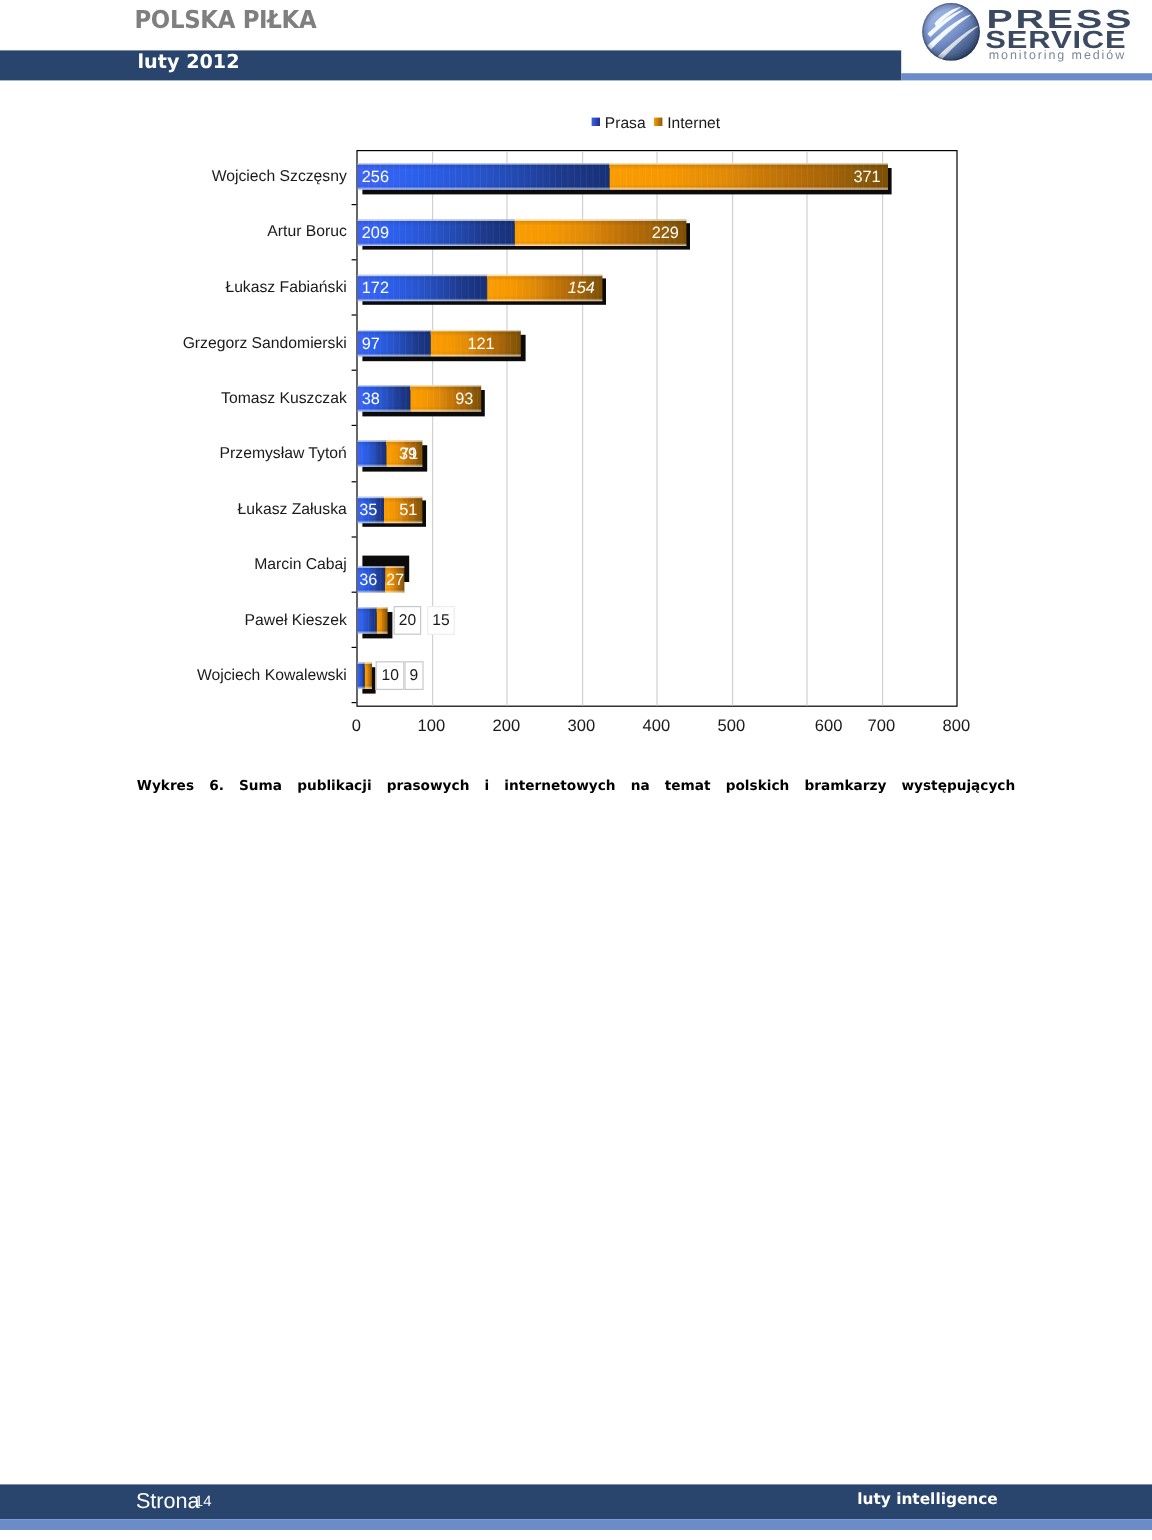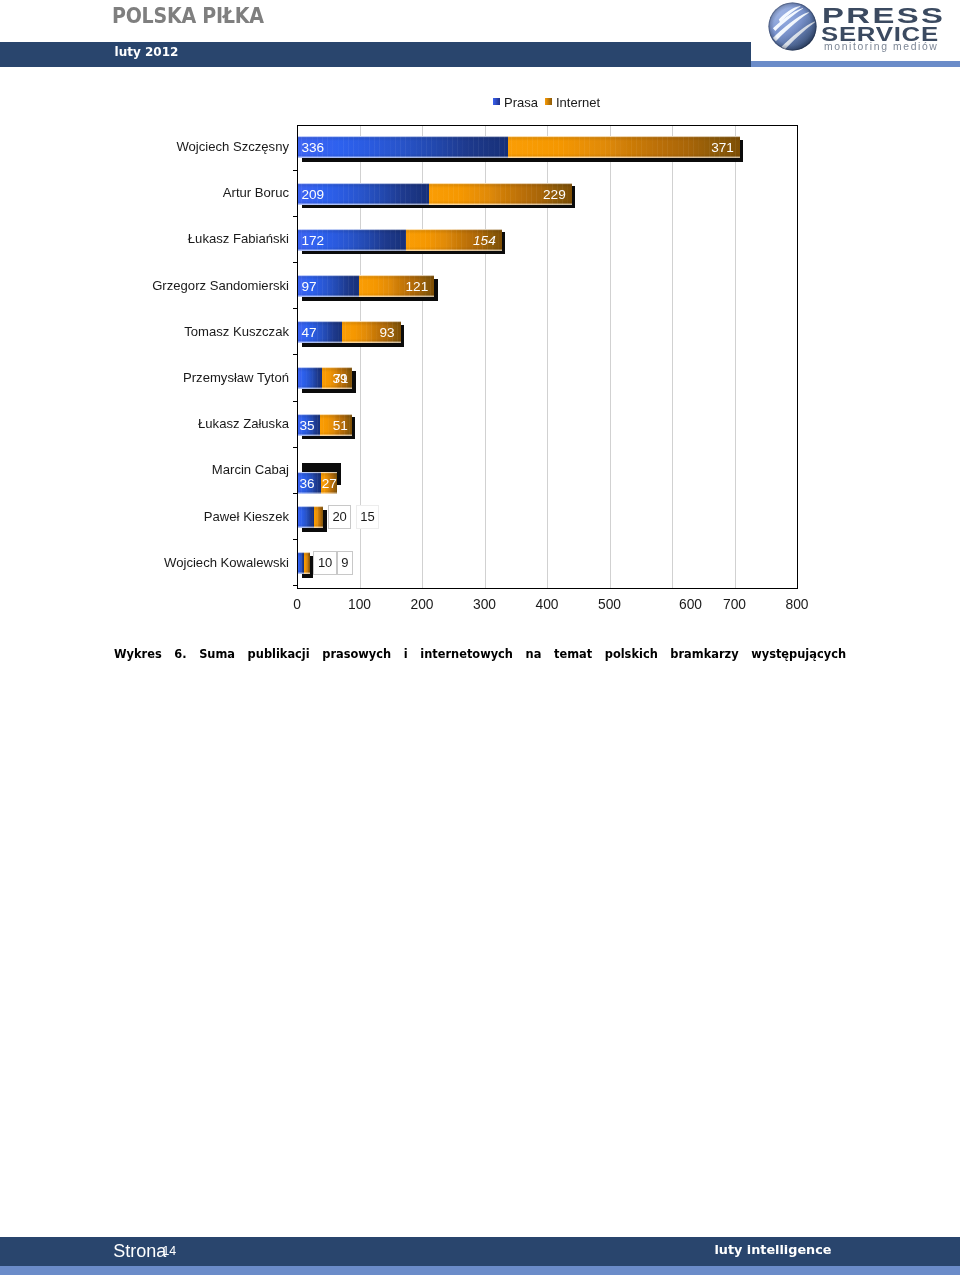--- a/index.html
+++ b/index.html
@@ -20,21 +20,21 @@
     letter-spacing:-0.3px;white-space:nowrap;line-height:21.6px;
     transform:scaleX(0.925);transform-origin:left top;
   }
   .hdr-band{
     position:absolute;left:0;top:42px;width:751px;height:25px;
     background:#29456d;
   }
   .hdr-band-label{
     position:absolute;left:114.6px;top:44.0px;
     font-family:"DejaVu Sans", sans-serif;
-    font-size:12px;font-weight:bold;color:#ffffff;white-space:nowrap;line-height:16px;
+    font-size:16px;font-weight:bold;color:#ffffff;white-space:nowrap;line-height:16px;
   }
   .hdr-rule{
     position:absolute;left:751px;top:61px;width:209px;height:6px;
     background:#6b8cc9;
   }
 
   
   .logo{position:absolute;left:766px;top:0px;width:194px;height:56px;}
   .logo-globe{position:absolute;left:2px;top:2px;width:49px;height:49px;display:block;}
   .logo-press,.logo-service{
@@ -179,21 +179,21 @@
         <div class="xlabel" style="left: 517px; top: 512.3px; width: 60px;">400</div>
         <div class="xlabel" style="left: 579.5px; top: 512.3px; width: 60px;">500</div>
         <div class="xlabel" style="left: 642px; top: 512.3px; width: 60px; text-align: right;">600</div>
         <div class="xlabel" style="left: 704.5px; top: 512.3px; width: 60px;">700</div>
         <div class="xlabel" style="left: 767px; top: 512.3px; width: 60px;">800</div>
         <div class="catlabel" style="left: 0px; width: 289px; top: 54px;">Wojciech Szczęsny</div>
         <div class="tick" style="left: 293px; top: 85px;"></div>
         <div class="barshadow" style="left: 301.5px; top: 54.9px; width: 441.875px;"></div>
         <div class="bar" style="left: 298px; top: 51.4px; width: 441.875px;">
           <div class="seg seg-prasa" style="left: 0px; width: 210px; background: linear-gradient(90deg, rgb(61, 100, 242) 0%, rgb(53, 98, 240) 12%, rgb(45, 97, 238) 20%, rgb(42, 90, 222) 35%, rgb(40, 84, 202) 49%, rgb(34, 72, 174) 65%, rgb(30, 58, 142) 80%, rgb(26, 52, 128) 92%, rgb(22, 48, 122) 100%);">
-            <div class="seg-val" style="left: 3.5px;">336</div>
+            <div class="seg-val" style="left: 3.5px;">256</div>
           </div>
           <div class="seg seg-internet" style="left: 210px; width: 231.875px; background: linear-gradient(90deg, rgb(250, 157, 5) 0%, rgb(247, 154, 2) 13%, rgb(245, 151, 0) 22%, rgb(234, 144, 5) 32%, rgb(224, 138, 8) 42%, rgb(212, 130, 11) 48%, rgb(204, 123, 4) 53%, rgb(195, 118, 8) 59%, rgb(188, 112, 8) 64%, rgb(168, 101, 8) 78%, rgb(140, 90, 8) 90%, rgb(126, 78, 4) 100%);">
             <div class="seg-val" style="right: 6px;">371</div>
           </div>
         </div>
         <div class="catlabel" style="left: 0px; width: 289px; top: 100.2px;">Artur Boruc</div>
         <div class="tick" style="left: 293px; top: 131px;"></div>
         <div class="barshadow" style="left: 301.5px; top: 101.1px; width: 273.75px;"></div>
         <div class="bar" style="left: 298px; top: 97.6px; width: 273.75px;">
           <div class="seg seg-prasa" style="left: 0px; width: 130.625px; background: linear-gradient(90deg, rgb(61, 100, 242) 0%, rgb(53, 98, 240) 12%, rgb(45, 97, 238) 20%, rgb(42, 90, 222) 35%, rgb(40, 84, 202) 49%, rgb(34, 72, 174) 65%, rgb(30, 58, 142) 80%, rgb(26, 52, 128) 92%, rgb(22, 48, 122) 100%);">
@@ -215,29 +215,29 @@
           </div>
         </div>
         <div class="catlabel" style="left: 0px; width: 289px; top: 192.6px;">Grzegorz Sandomierski</div>
         <div class="tick" style="left: 293px; top: 223px;"></div>
         <div class="barshadow" style="left: 301.5px; top: 193.5px; width: 136.25px;"></div>
         <div class="bar" style="left: 298px; top: 190px; width: 136.25px;">
           <div class="seg seg-prasa" style="left: 0px; width: 60.625px; background: linear-gradient(90deg, rgb(61, 100, 242) 0%, rgb(53, 98, 240) 12%, rgb(45, 97, 238) 20%, rgb(42, 90, 222) 35%, rgb(40, 84, 202) 49%, rgb(34, 72, 174) 65%, rgb(30, 58, 142) 80%, rgb(26, 52, 128) 92%, rgb(22, 48, 122) 100%);">
             <div class="seg-val" style="left: 3.5px;">97</div>
           </div>
           <div class="seg seg-internet" style="left: 60.625px; width: 75.625px; background: linear-gradient(90deg, rgb(250, 157, 5) 0%, rgb(247, 154, 2) 13%, rgb(245, 151, 0) 22%, rgb(234, 144, 5) 32%, rgb(224, 138, 8) 42%, rgb(212, 130, 11) 48%, rgb(204, 123, 4) 53%, rgb(195, 118, 8) 59%, rgb(188, 112, 8) 64%, rgb(168, 101, 8) 78%, rgb(140, 90, 8) 90%, rgb(126, 78, 4) 100%);">
-            <div class="seg-val" style="right: 6px;">121</div>
+            <div class="seg-val" style="right: 22px;">121</div>
           </div>
         </div>
         <div class="catlabel" style="left: 0px; width: 289px; top: 238.8px;">Tomasz Kuszczak</div>
         <div class="tick" style="left: 293px; top: 269px;"></div>
         <div class="barshadow" style="left: 301.5px; top: 239.7px; width: 102.5px;"></div>
         <div class="bar" style="left: 298px; top: 236.2px; width: 102.5px;">
           <div class="seg seg-prasa" style="left: 0px; width: 44.375px; background: linear-gradient(90deg, rgb(61, 100, 242) 0%, rgb(53, 98, 240) 12%, rgb(45, 97, 238) 20%, rgb(42, 90, 222) 35%, rgb(40, 84, 202) 49%, rgb(34, 72, 174) 65%, rgb(30, 58, 142) 80%, rgb(26, 52, 128) 92%, rgb(22, 48, 122) 100%);">
-            <div class="seg-val" style="left: 3.5px;">47</div>
+            <div class="seg-val" style="left: 3.5px;">38</div>
           </div>
           <div class="seg seg-internet" style="left: 44.375px; width: 58.125px; background: linear-gradient(90deg, rgb(250, 157, 5) 0%, rgb(247, 154, 2) 13%, rgb(245, 151, 0) 22%, rgb(234, 144, 5) 32%, rgb(224, 138, 8) 42%, rgb(212, 130, 11) 48%, rgb(204, 123, 4) 53%, rgb(195, 118, 8) 59%, rgb(188, 112, 8) 64%, rgb(168, 101, 8) 78%, rgb(140, 90, 8) 90%, rgb(126, 78, 4) 100%);">
             <div class="seg-val" style="right: 6px;">93</div>
           </div>
         </div>
         <div class="catlabel" style="left: 0px; width: 289px; top: 285px;">Przemysław Tytoń</div>
         <div class="tick" style="left: 293px; top: 316px;"></div>
         <div class="barshadow" style="left: 301.5px; top: 285.9px; width: 54.375px;"></div>
         <div class="bar" style="left: 298px; top: 282.4px; width: 54.375px;">
           <div class="seg seg-prasa" style="left: 0px; width: 24.375px; background: linear-gradient(90deg, rgb(61, 100, 242) 0%, rgb(53, 98, 240) 12%, rgb(45, 97, 238) 20%, rgb(42, 90, 222) 35%, rgb(40, 84, 202) 49%, rgb(34, 72, 174) 65%, rgb(30, 58, 142) 80%, rgb(26, 52, 128) 92%, rgb(22, 48, 122) 100%);">

